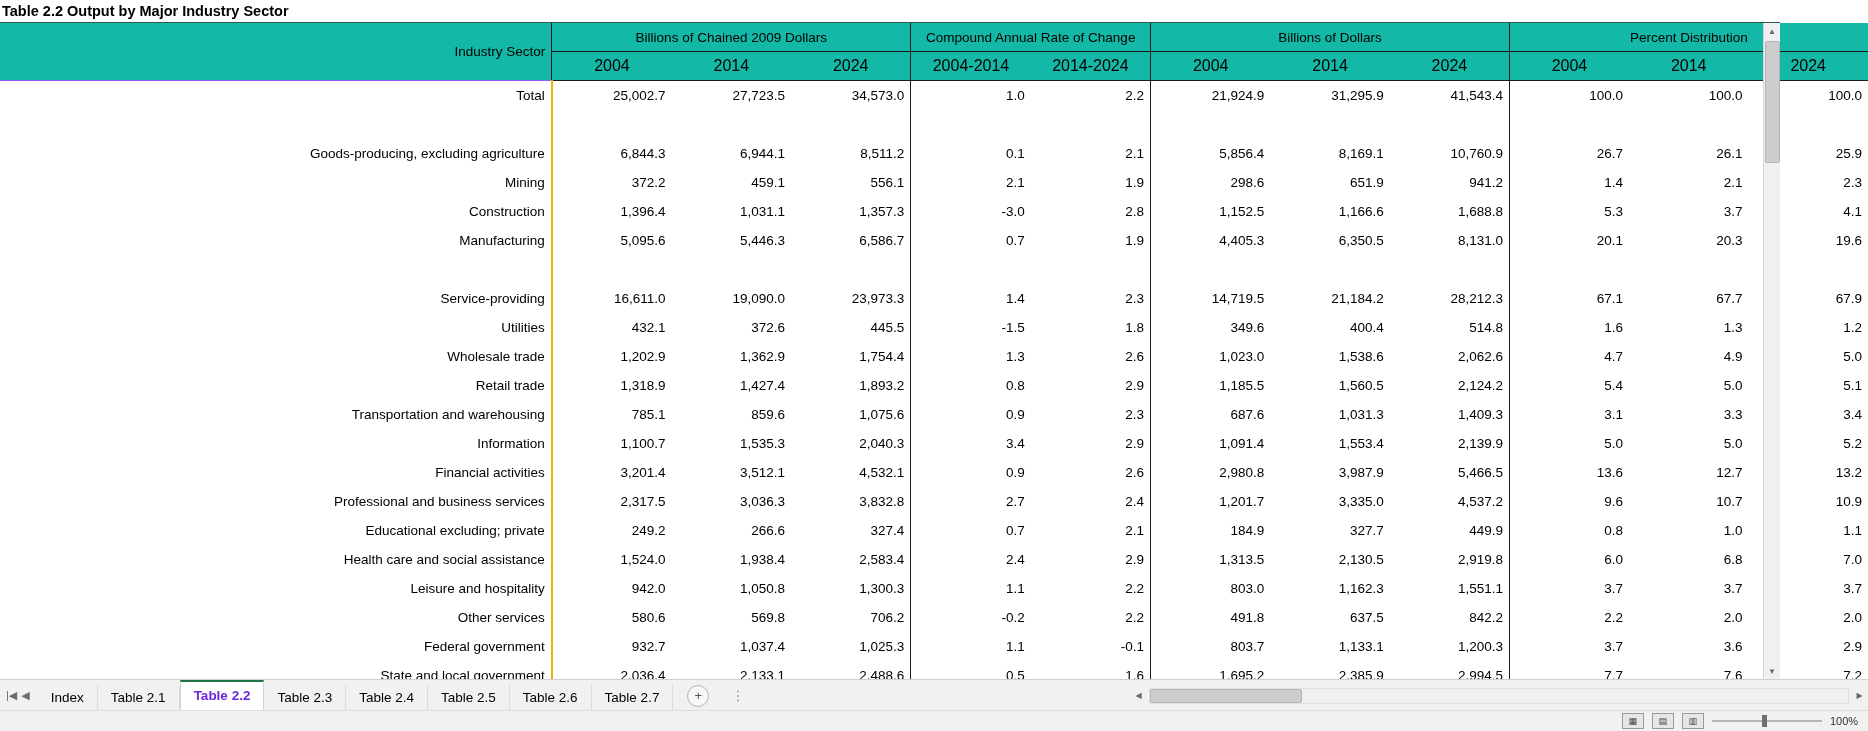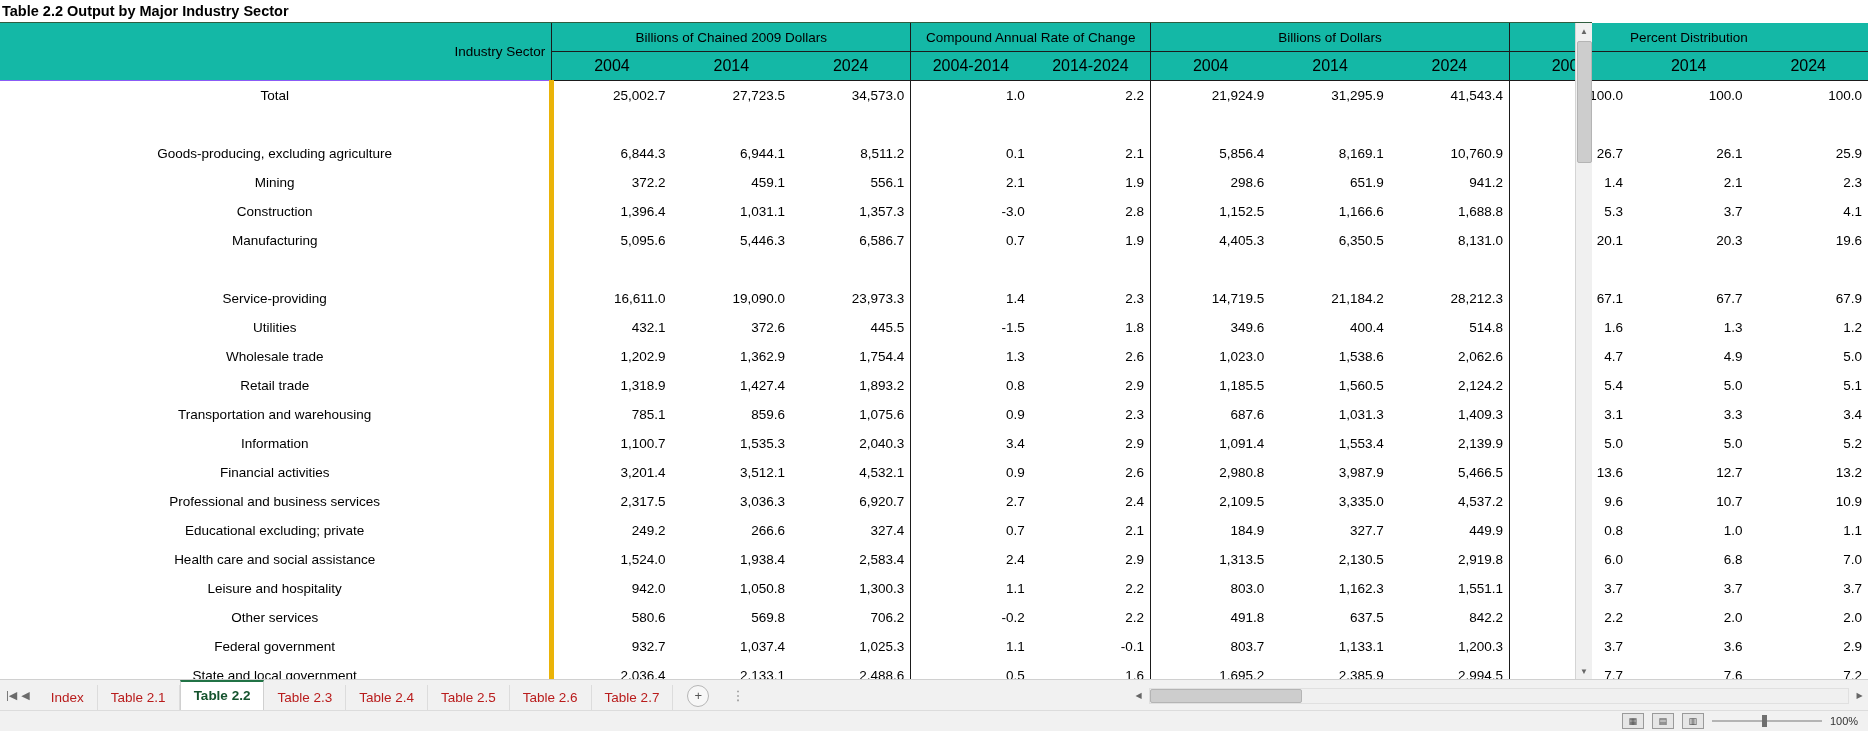--- a/index.html
+++ b/index.html
@@ -4,21 +4,21 @@
 <style>
   html,body{margin:0;padding:0;background:#ffffff;}
   body{
     font-family:"Liberation Sans", sans-serif;
     font-size:13.5px;
     color:#000;
     width:1868px;
     height:731px;
     overflow:hidden;
   }
-  #app{position:relative;width:1592px;height:731px;}
+  #app{position:relative;width:1780px;height:731px;}
 
   
   .title-bar{
     height:22px;
     line-height:22px;
     padding-left:2px;
     font-weight:bold;
     font-size:14.5px;
     background:#fff;
     border-bottom:1px solid #2f5d3f;
@@ -62,21 +62,21 @@
   .hdr-sub{height:24px;border-bottom:1px solid #1b1b1b;font-size:16px;}
   .hdr-label{
     font-weight:bold;
     text-align:right;
     border-bottom:1px solid #8b5cf6;
     border-right:1px solid #1b1b1b;
   }
 
   
   td.num{text-align:right;}
-  td.lbl{text-align:center;border-right:5px solid #eab308;}
+  td.lbl{text-align:right;border-right:2px solid #eab308;}
   tr.blank td{height:28px;}
   .bold{font-weight:bold;}
   .ind1{padding-left:18px;}
   .ind2{padding-left:40px;margin-left:8px;}
 
   
   tbody tr td{border-bottom:1px solid transparent;}
 
   
   .vscroll{
@@ -111,27 +111,27 @@
   .tab-nav{
     display:flex;align-items:center;gap:4px;
     padding:0 8px 0 6px;color:#6b6b6b;font-size:11px;
   }
   .tab-nav span{cursor:default;}
   .tabs{display:flex;align-items:flex-end;height:31px;}
   .tab{
     height:26px;line-height:26px;
     padding:0 13px;
     font-size:13.5px;
-    color:#b91c1c;
+    color:#000000;
     background:#f1f1f1;
     border-right:1px solid #dcdcdc;
   }
   .tab.active{
     background:#fff;
-    color:#14532d;
+    color:#6d28d9;
     font-weight:bold;
     border-top:2px solid #217346;
     height:29px;line-height:27px;
     border-left:1px solid #d0d0d0;
     border-right:1px solid #d0d0d0;
   }
   .addsheet{
     margin-left:14px;
     width:20px;height:20px;border-radius:50%;
     border:1px solid #b6b6b6;background:#f7f7f7;
@@ -417,24 +417,24 @@
             <td class="num">3,987.9</td>
             <td class="num vsep-r">5,466.5</td>
             <td class="num">13.6</td>
             <td class="num">12.7</td>
             <td class="num">13.2</td>
           </tr>
           <tr>
             <td class="lbl ind2">Professional and business services</td>
             <td class="num">2,317.5</td>
             <td class="num">3,036.3</td>
-            <td class="num vsep-r">6,920.7</td>
+            <td class="num vsep-r">3,832.8</td>
             <td class="num">2.7</td>
             <td class="num vsep-r">2.4</td>
-            <td class="num">2,109.5</td>
+            <td class="num">1,201.7</td>
             <td class="num">3,335.0</td>
             <td class="num vsep-r">4,537.2</td>
             <td class="num">9.6</td>
             <td class="num">10.7</td>
             <td class="num">10.9</td>
           </tr>
           <tr>
             <td class="lbl ind2">Educational excluding; private</td>
             <td class="num">249.2</td>
             <td class="num">266.6</td>

